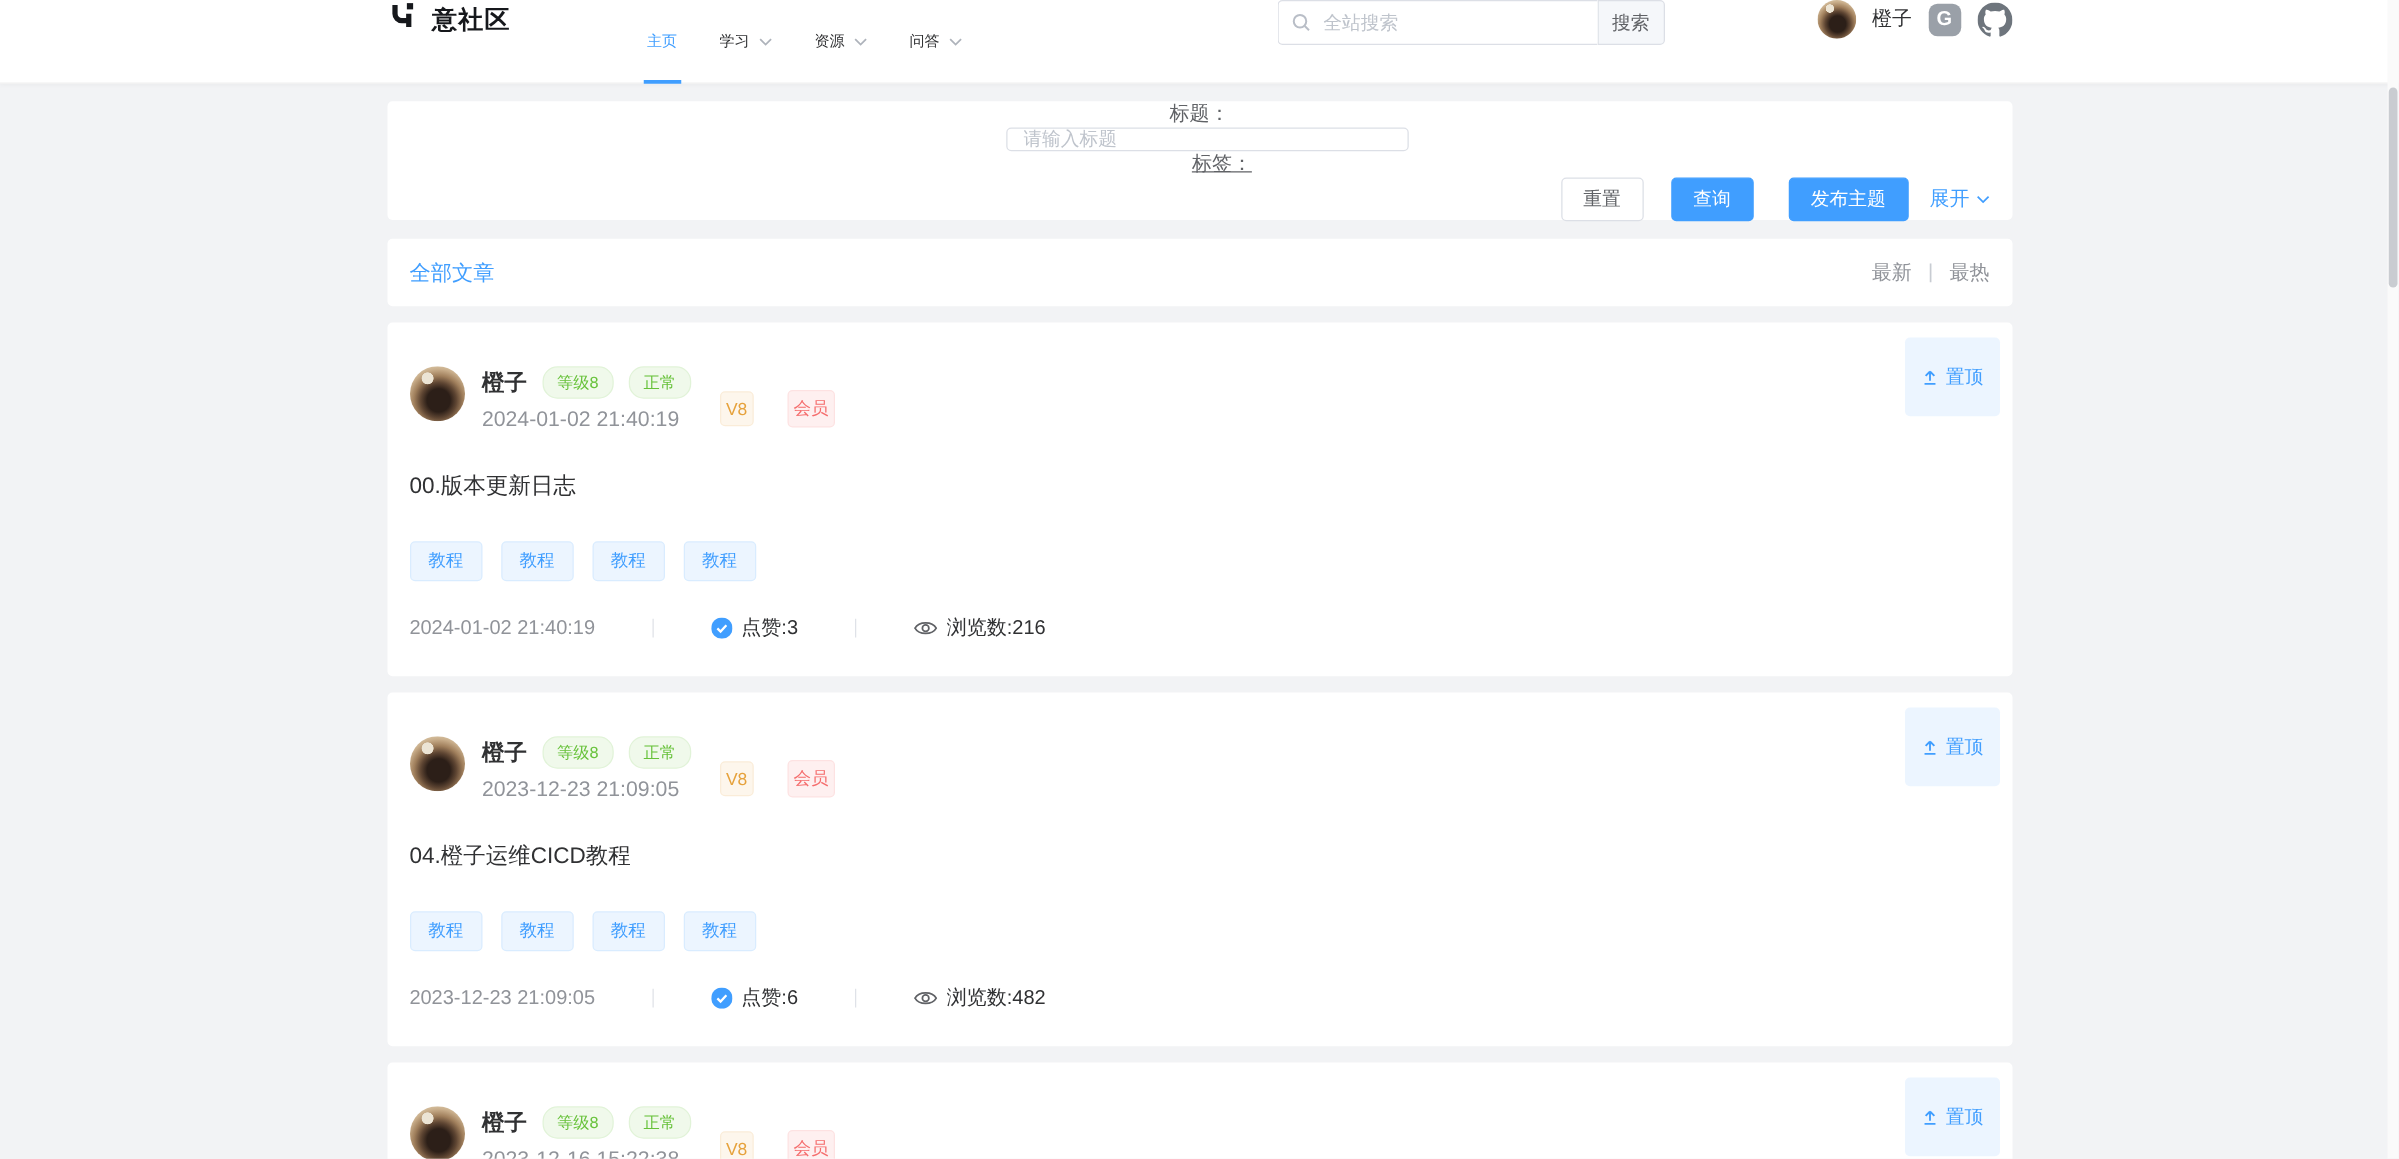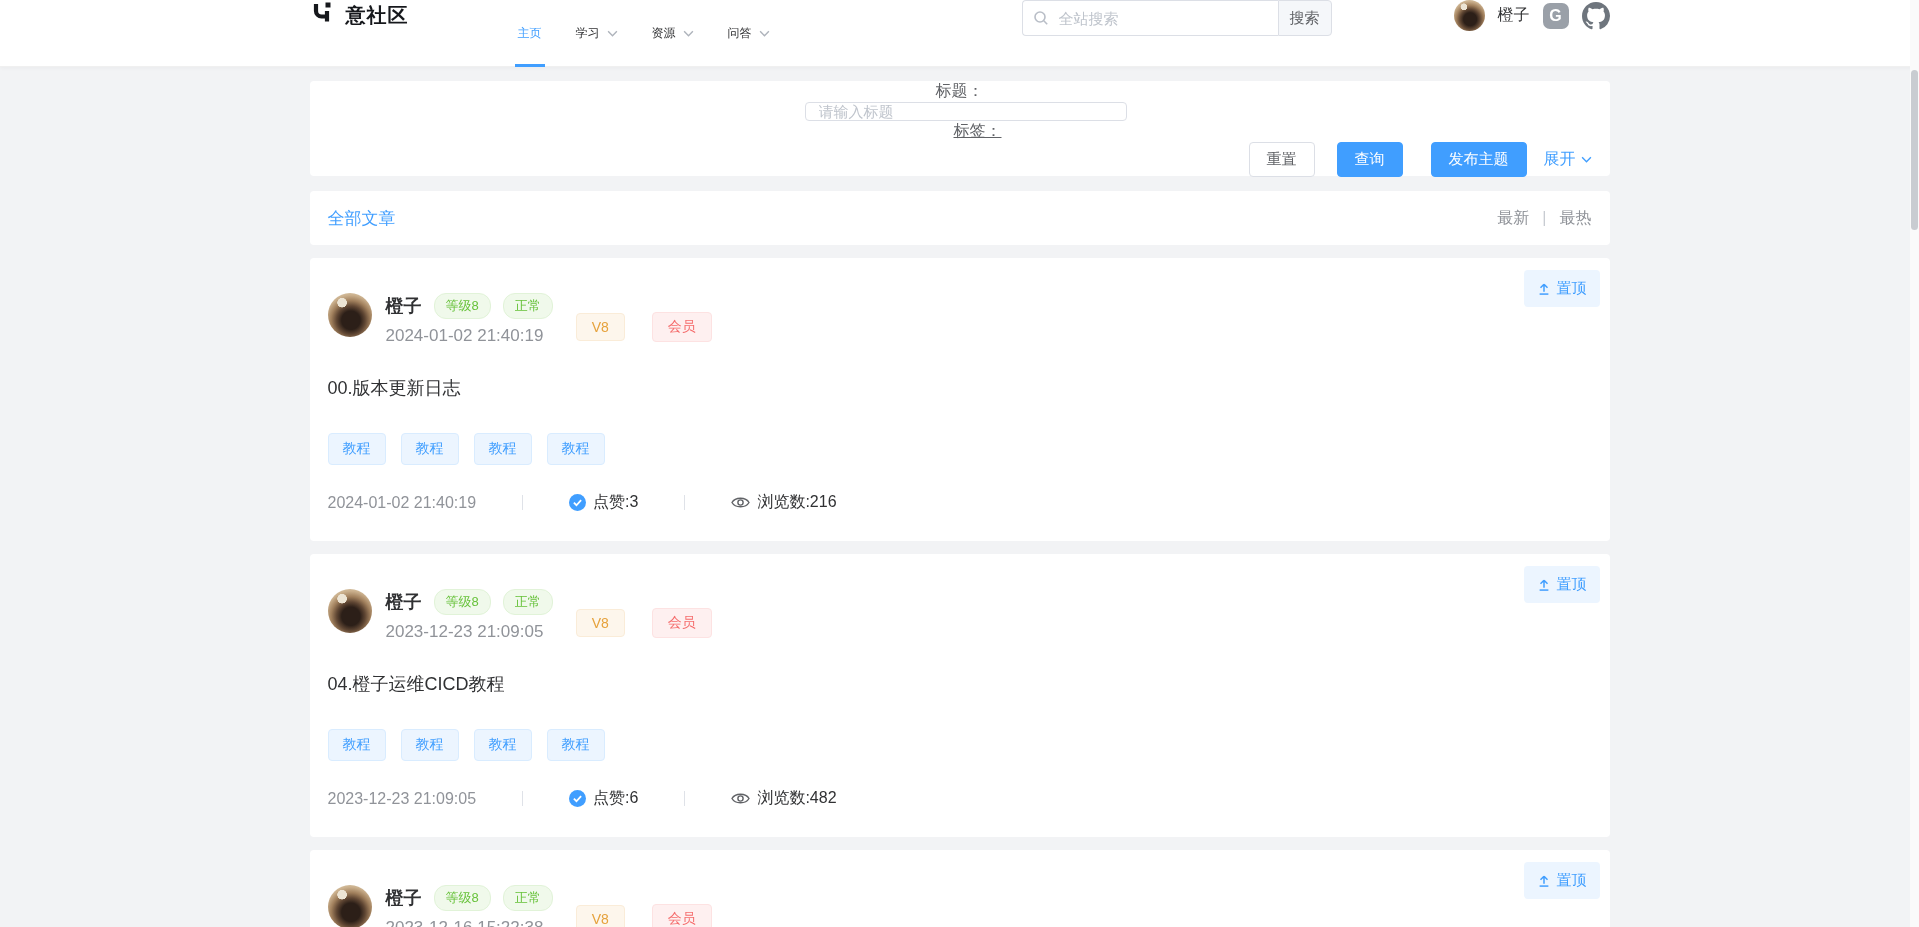--- a/index.html
+++ b/index.html
@@ -53,31 +53,31 @@
 
   
   .list-header{margin-top:15px; background:#fff; border-radius:4px; height:54px; display:flex; align-items:center; padding:0 18px;}
   .list-title{color:var(--accent); font-size:17px; cursor:pointer;}
   .sort-group{margin-left:auto; display:flex; align-items:center; gap:13px; font-size:16px; color:var(--txt3);}
   .sort-item{cursor:pointer;}
   .sort-sep{color:#c8ccd2;}
 
   
   .post-card{margin-top:13px; background:#fff; border-radius:4px; padding:12px 18px 28px; position:relative;}
-  .pin-btn{position:absolute; top:12px; right:10px; display:flex; align-items:center; gap:6px; background:#ecf5ff; color:var(--accent); font-size:15px; padding:9px 13px; border-radius:4px; border:none; cursor:pointer; font-family:inherit;}
+  .pin-btn{position:absolute; top:12px; right:10px; display:flex; align-items:center; gap:6px; background:#ecf5ff; color:var(--accent); font-size:15px; padding:22px 13px; border-radius:4px; border:none; cursor:pointer; font-family:inherit;}
   .post-header{display:flex; align-items:flex-start; margin-top:23px;}
   .avatar-lg{width:44px; height:44px; flex:none;}
   .author-info{margin-left:14px;}
   .author-row{display:flex; align-items:center; gap:12px;}
   .author-name{font-size:18px; font-weight:bold; color:var(--txt); cursor:pointer;}
   .badge-pill{font-size:13px; padding:3px 11px; border-radius:12px; white-space:nowrap;}
   .pill-green{color:var(--success); background:#f0f9eb; border:1px solid #e1f3d8;}
   .post-date{margin-top:7px; font-size:17px; color:var(--txt3);}
   .side-badges{display:flex; align-items:center; gap:27px; margin-left:23px; margin-top:19px;}
-  .badge-rect{font-size:14px; padding:5px 15px; border-radius:4px; white-space:nowrap;}
+  .badge-rect{font-size:14px; padding:5px 4px; border-radius:4px; white-space:nowrap;}
   .rect-orange{color:var(--warning); background:#fdf6ec; border:1px solid #faecd8;}
   .rect-red{color:var(--danger); background:#fef0f0; border:1px solid #fde2e2;}
   .post-title{margin-top:30px; font-size:18px; color:var(--txt); cursor:pointer;}
   .post-tags{margin-top:33px; display:flex; gap:15px;}
   .tag{background:#ecf5ff; border:1px solid #d9ecff; color:var(--accent); font-size:14px; padding:6px 14px; border-radius:4px; cursor:pointer;}
   .post-footer{margin-top:27px; display:flex; align-items:center; font-size:16px; color:var(--txt3);}
   .f-sep{width:1px; height:15px; background:#dfe2e8; margin:0 46px;}
   .stat{display:flex; align-items:center; gap:7px; color:var(--txt);}
 
   

